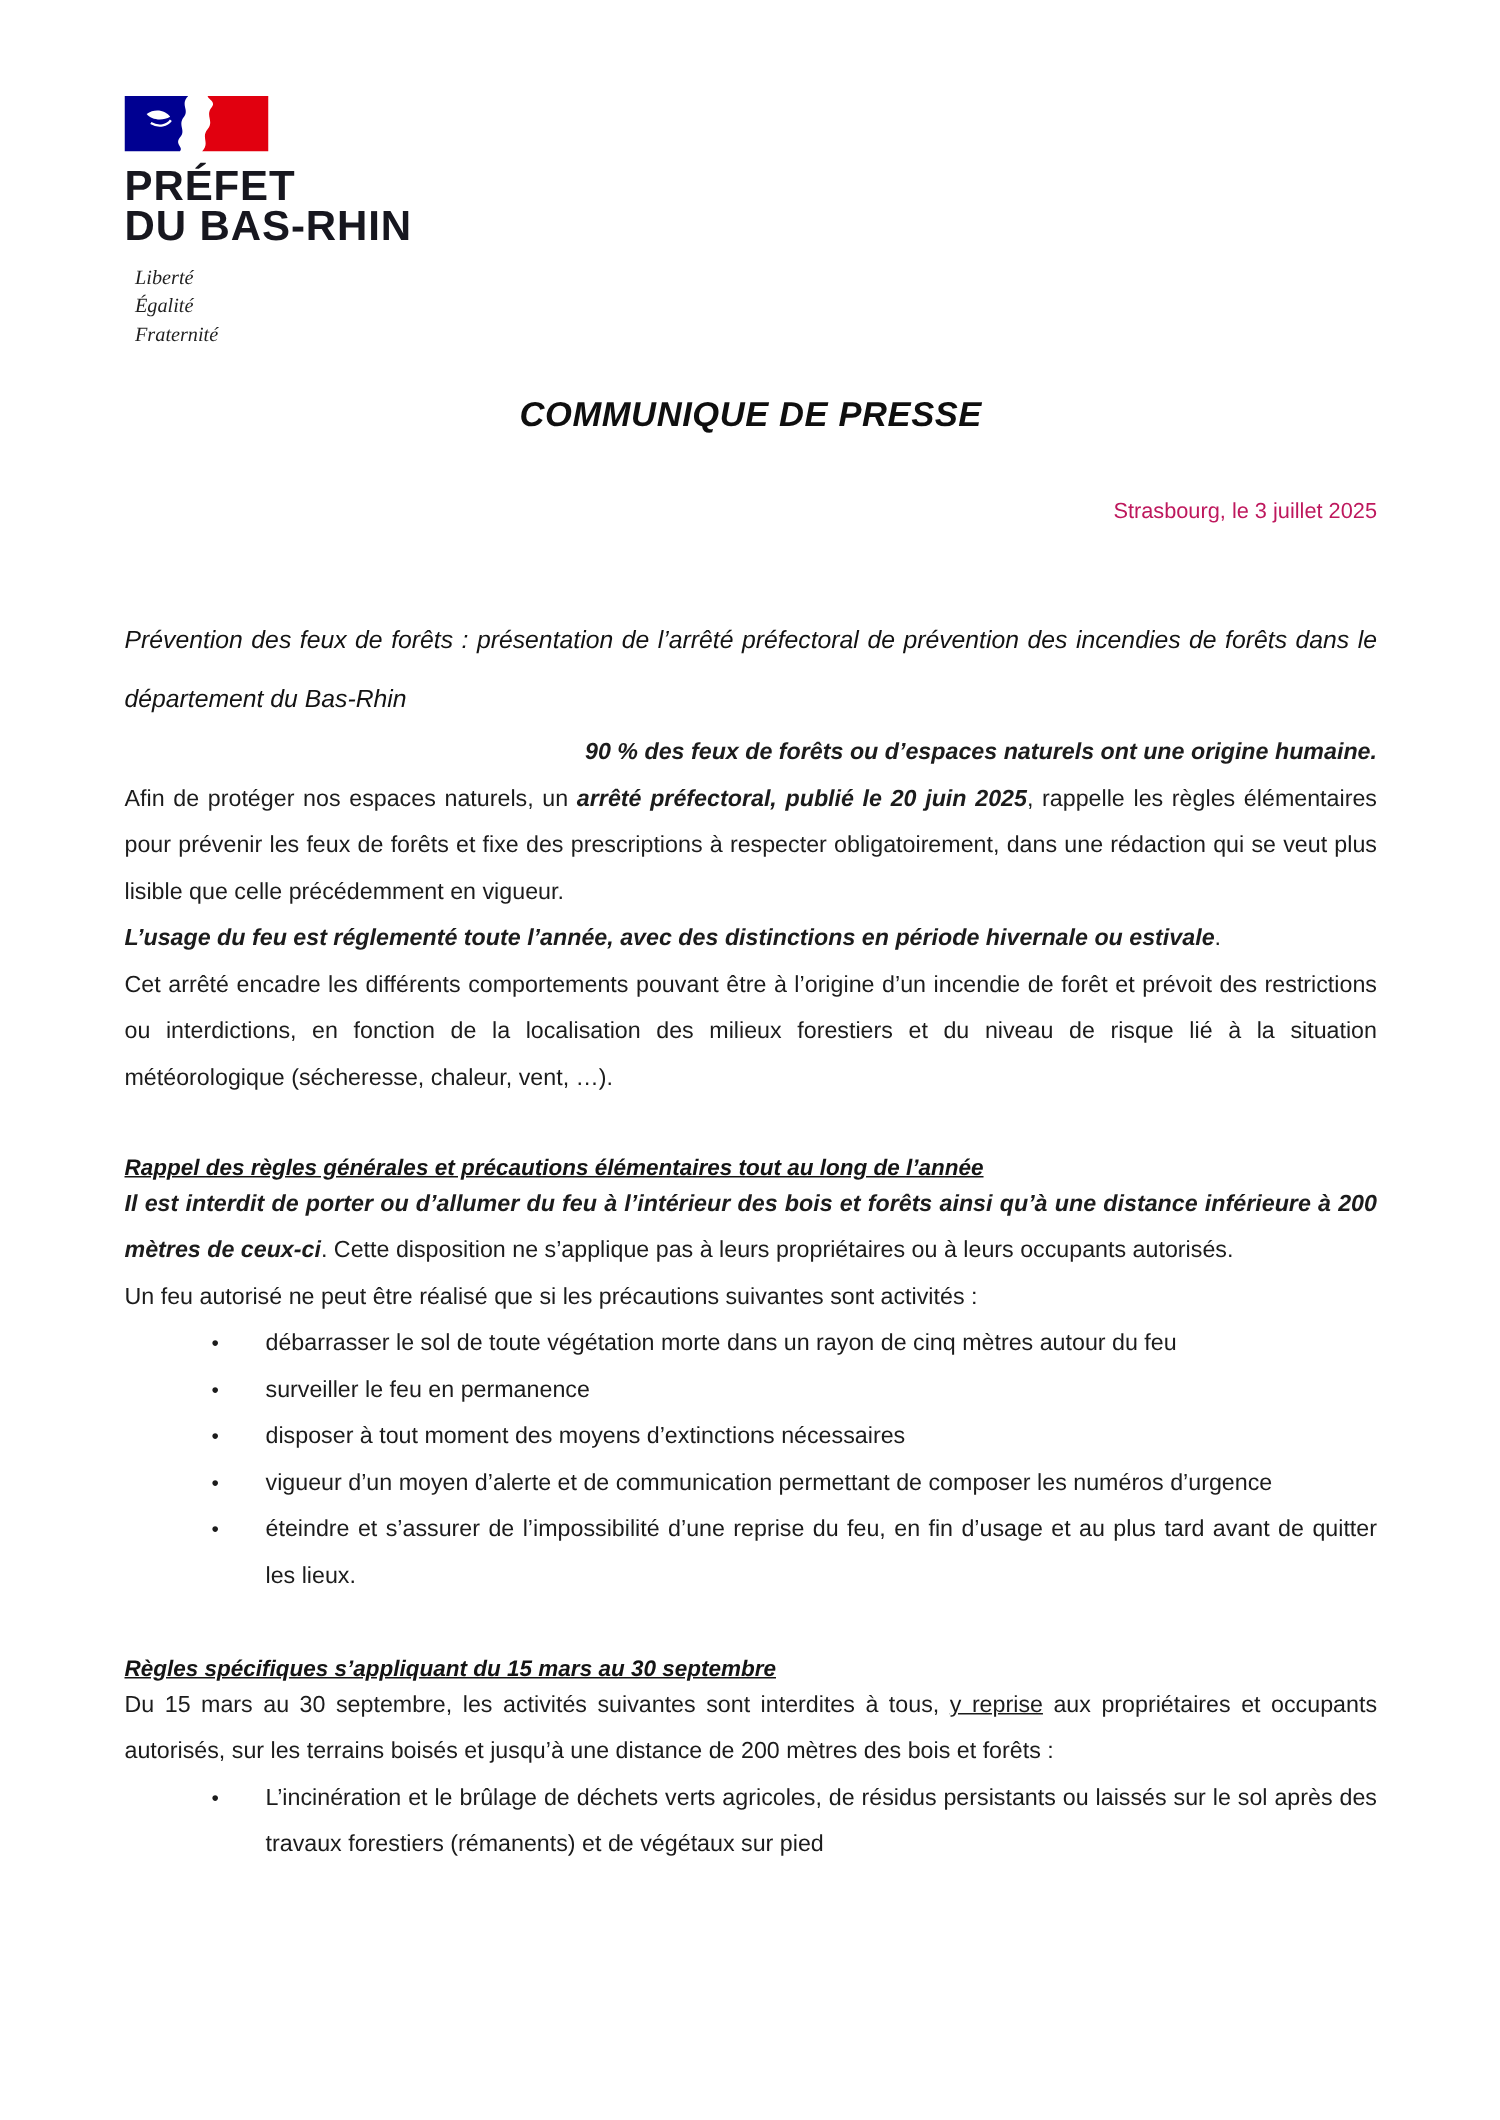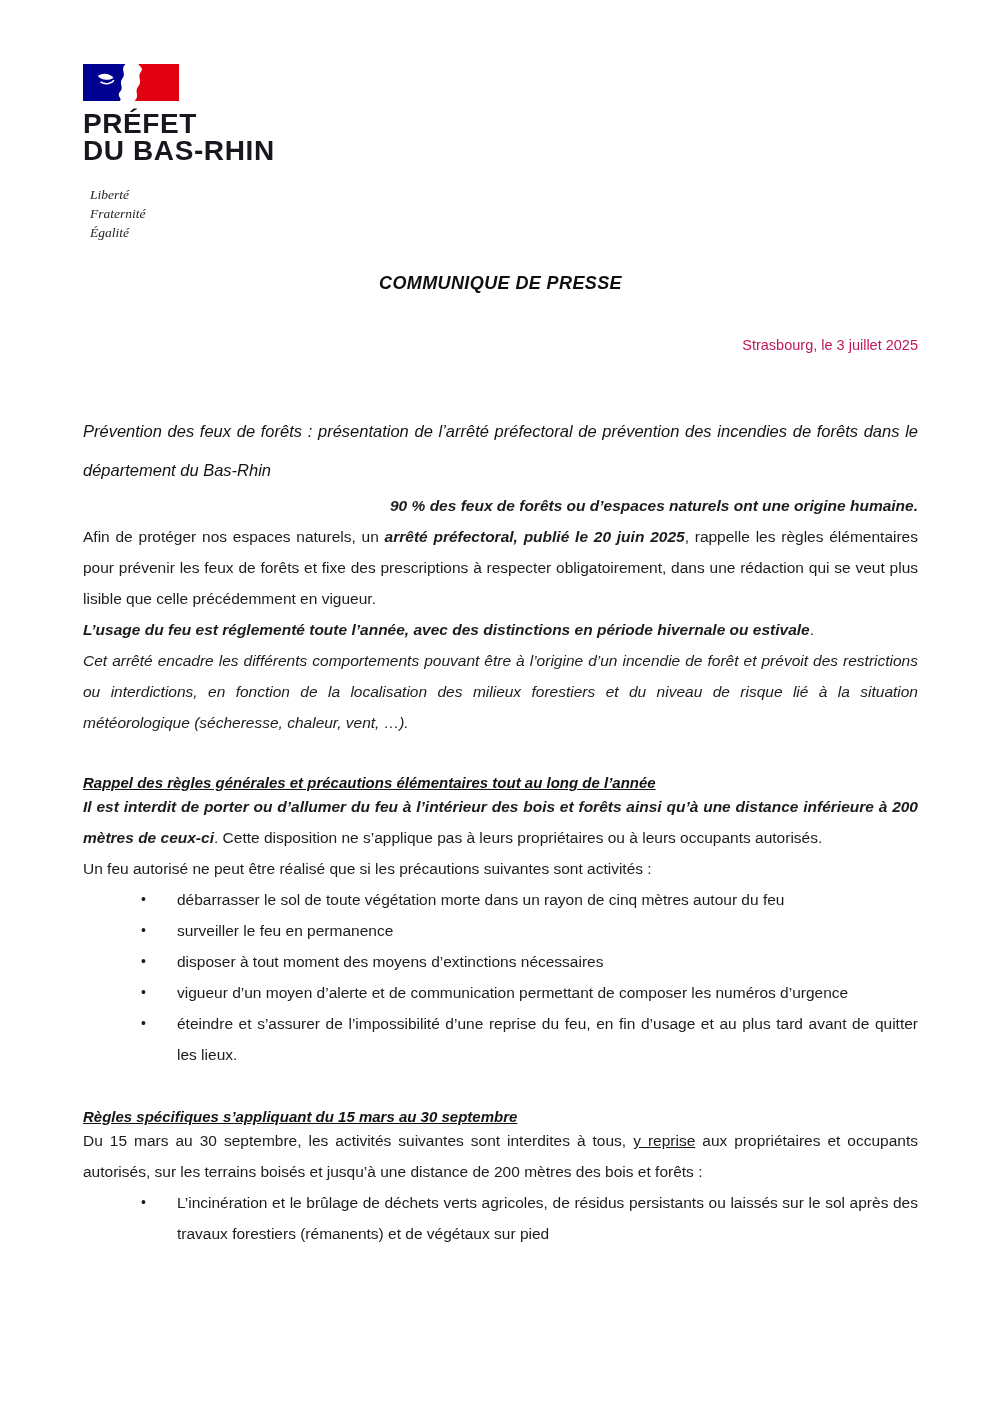--- a/index.html
+++ b/index.html
@@ -16,36 +16,36 @@
   .flag { display: block; width: 96px; height: 37px; }
   .ministry {
     margin-top: 9px;
     font-weight: bold;
     font-size: 28px;
     line-height: 27px;
     letter-spacing: 0.6px;
     color: #17171f;
   }
   .motto {
-    margin-top: 21px;
+    margin-top: 11px;
     margin-left: 7px;
     font-family: "Liberation Serif", serif;
     font-style: italic;
     font-size: 13.5px;
     line-height: 19px;
     color: #1f1f1f;
   }
 
   
   .doc-type {
     margin-top: 31px;
     text-align: center;
     font-weight: bold;
     font-style: italic;
-    font-size: 18px;
+    font-size: 23px;
     letter-spacing: 0.4px;
     color: #0f0f0f;
   }
   .dateline {
     margin-top: 43px;
     text-align: right;
     font-size: 14.5px;
     color: #be185d;
   }
 
@@ -60,21 +60,21 @@
     color: #131313;
   }
   p.body { margin: 0; font-size: 15.5px; line-height: 31px; color: #1c1c1c; }
   .jt { text-align: justify; }
   .bi { font-weight: bold; font-style: italic; }
   .ul-run { text-decoration: underline; }
 
   .stat { margin-top: 38px; font-weight: bold; font-style: italic; text-align: right; }
   .p-intro { margin-top: 30px; }
   .p-usage { margin-top: 33px; }
-  .p-arrete { margin-top: 31px; font-style: italic; }
+  .p-arrete { margin-top: 31px; }
   .section-heading {
     margin: 36px 0 0 0;
     font-size: 15px;
     font-weight: bold;
     font-style: italic;
     text-decoration: underline;
     color: #141414;
   }
   .p-interdit { margin-top: 24px; }
   .p-listintro { margin-top: 22px; }
@@ -110,22 +110,22 @@
       <path d="M16 13 C22 8.5 30 10.5 33 15 C27 18.5 19 17 16 13 Z" fill="#ffffff"></path>
       <circle cx="28.5" cy="13.5" r="1.3" fill="#ffffff"></circle>
       <path d="M19 19.5 C25 23 31 21 33.5 17.5" stroke="#ffffff" stroke-width="1.7" fill="none"></path>
     </svg>
     <div class="ministry">
       <div>PRÉFET</div>
       <div>DU BAS-RHIN</div>
     </div>
     <div class="motto">
       <div>Liberté</div>
+      <div>Égalité</div>
       <div>Fraternité</div>
-      <div>Égalité</div>
     </div>
   </div>
 
   <div class="doc-type">COMMUNIQUE DE PRESSE</div>
   <div class="dateline">Strasbourg, le 3 juillet 2025</div>
 
   <div class="title">Prévention des feux de forêts : présentation de l’arrêté préfectoral de prévention des incendies de forêts dans le département du Bas-Rhin</div>
 
   <p class="body stat">90 % des feux de forêts ou d’espaces naturels ont une origine humaine.</p>
 

